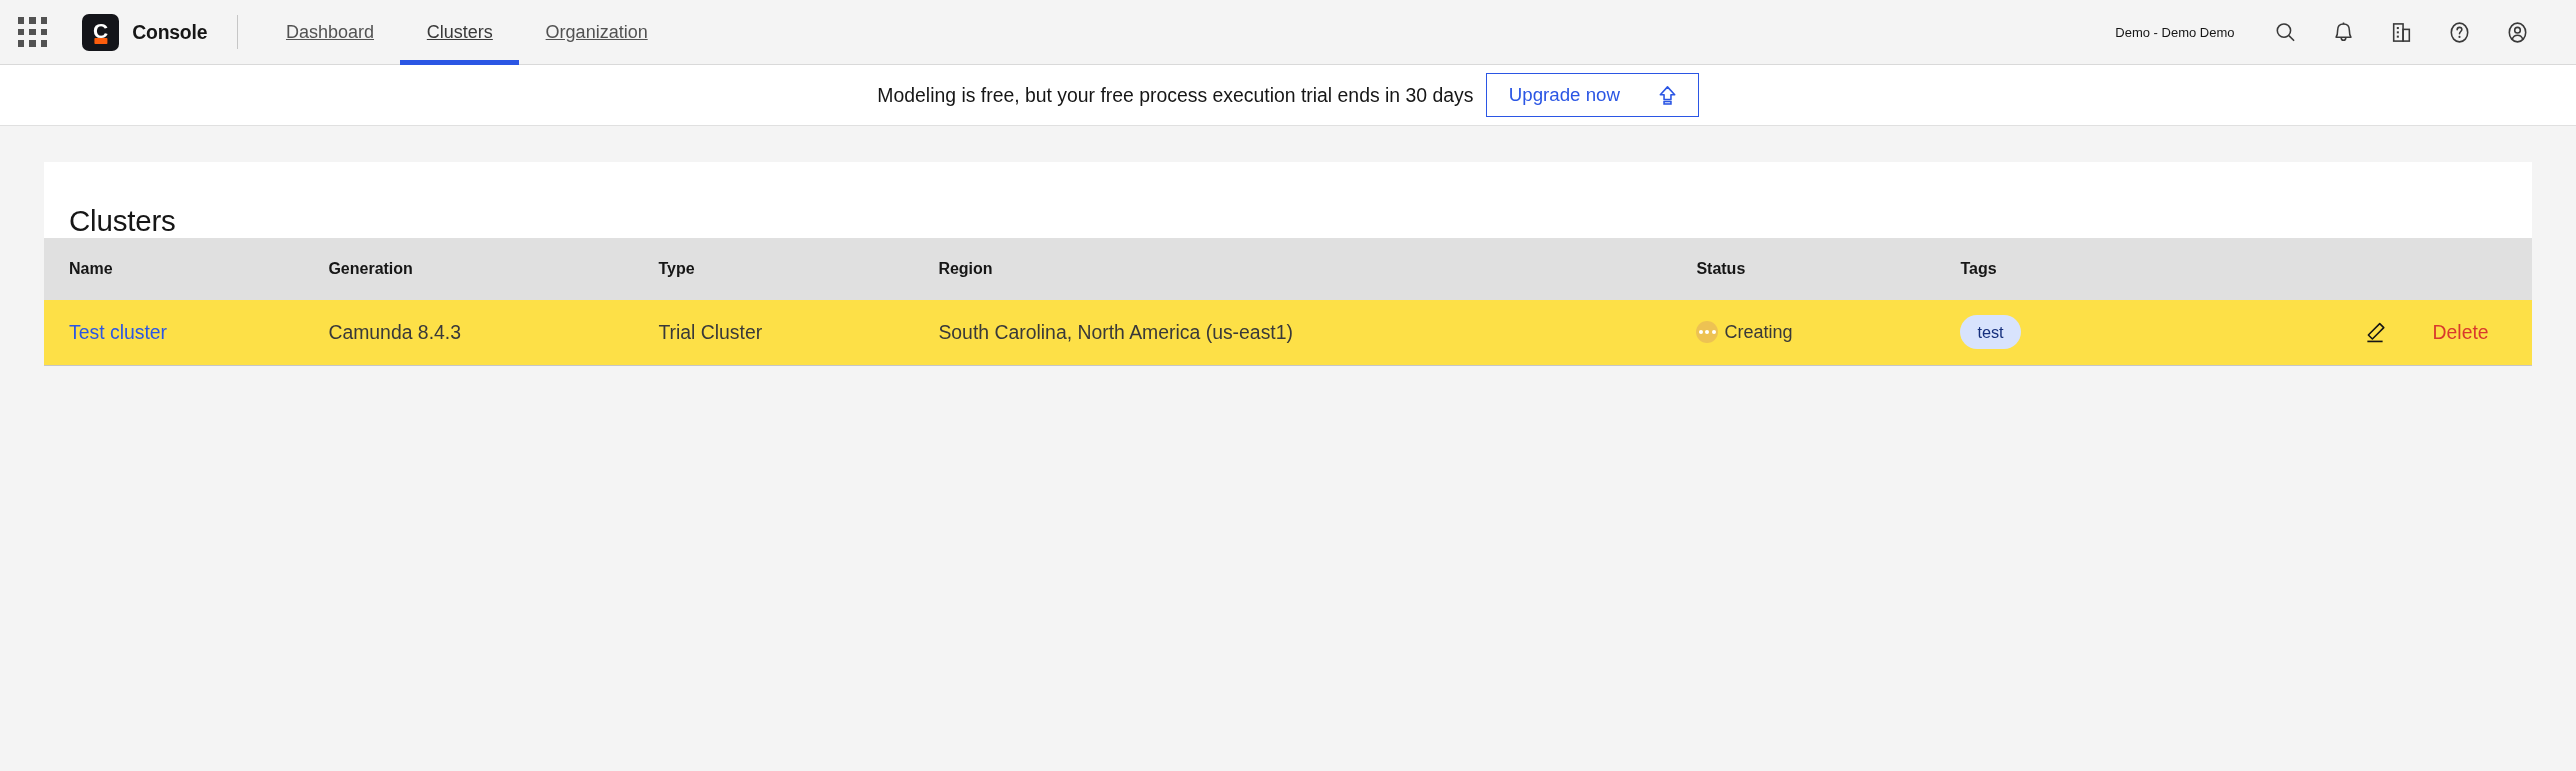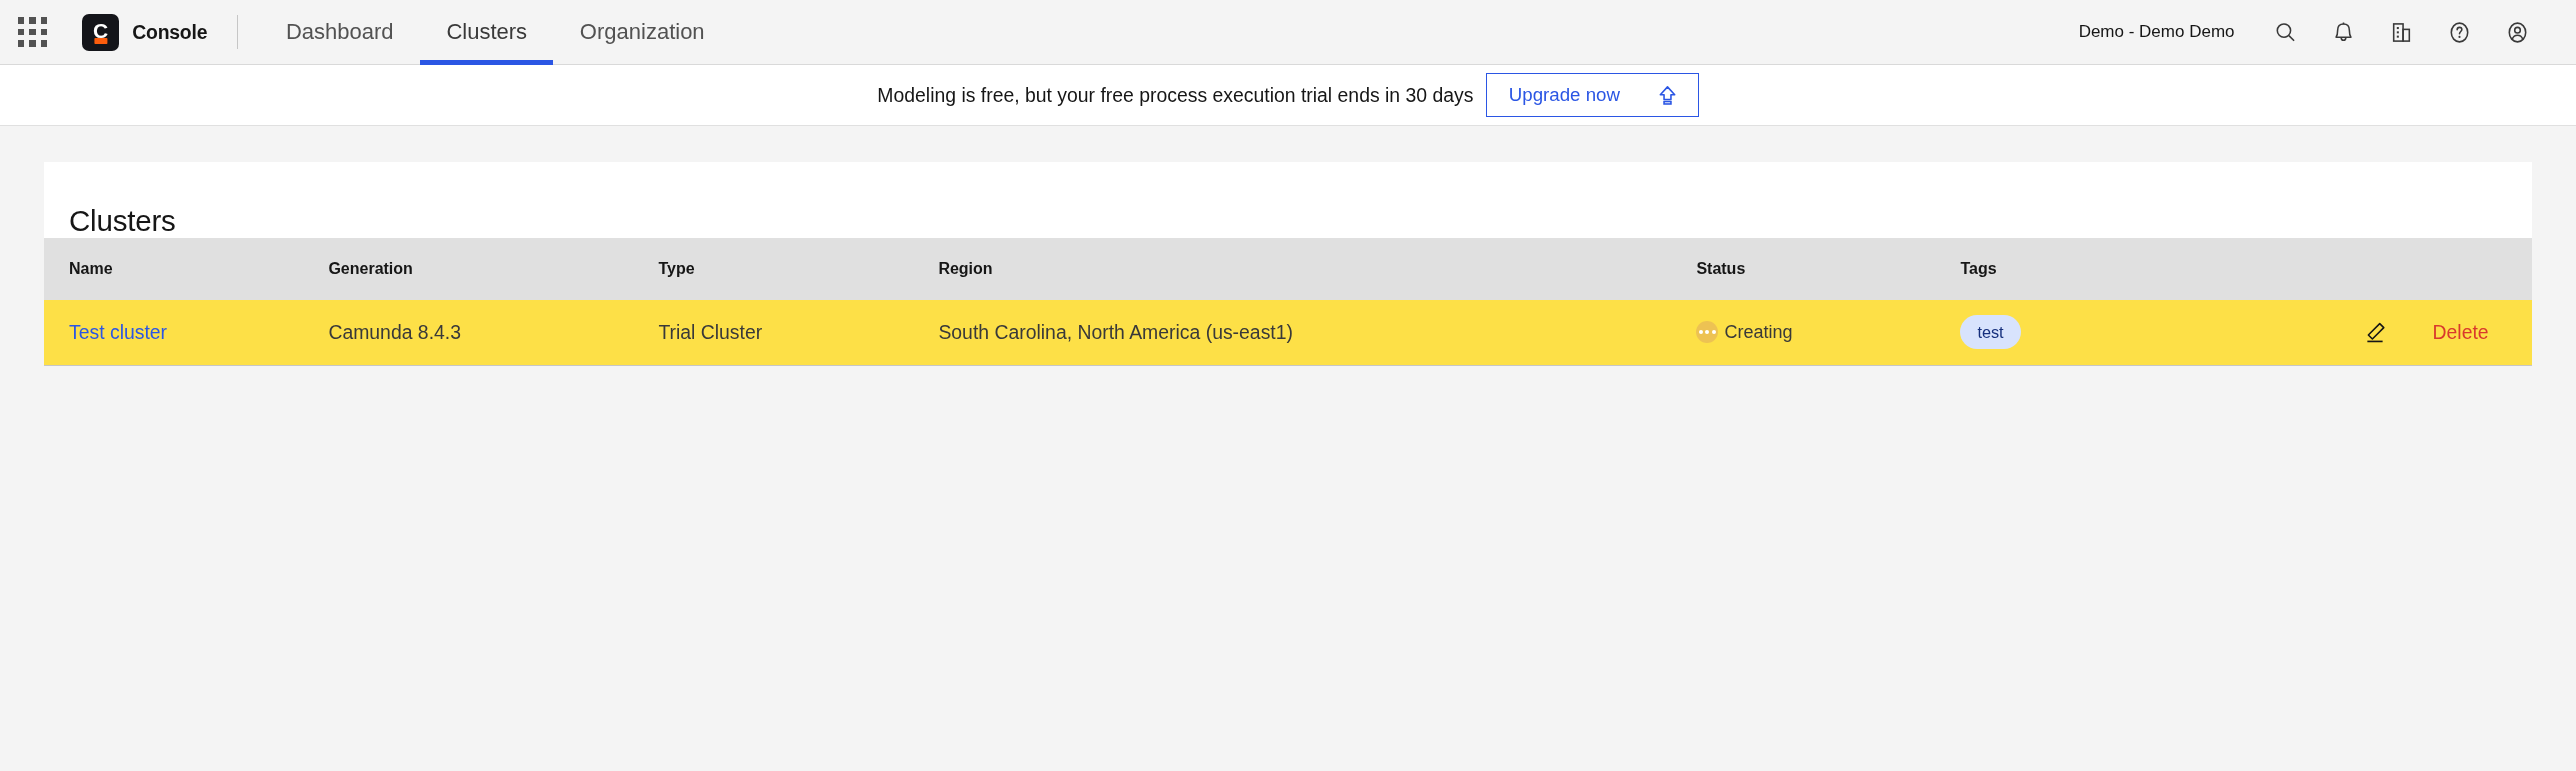--- a/index.html
+++ b/index.html
@@ -96,45 +96,46 @@
   .nav-tabs {
     display: flex;
     align-items: stretch;
     height: 65px;
     margin-left: 22px;
   }
   .nav-tab {
     display: flex;
     align-items: center;
     padding: 0 26.4px;
-    font-size: 22px;
+    font-size: 18px;
     color: #525252;
     cursor: pointer;
     position: relative;
     height: 65px;
     white-space: nowrap;
+    text-decoration: underline;
   }
   .nav-tab.active { color: #393939; }
   .nav-tab.active::after {
     content: "";
     position: absolute;
     left: 0; right: 0; bottom: 0;
     height: 4.7px;
     background: #2b56e4;
   }
 
   .topbar-right {
     margin-left: auto;
     display: flex;
     align-items: center;
     padding-right: 29.5px;
     gap: 0px;
   }
   .org-name {
-    font-size: 17px;
+    font-size: 13px;
     color: #161616;
     margin-right: 22px;
     white-space: nowrap;
     margin-left: 6px;
   }
   .icon-btn {
     width: 58px;
     height: 58px;
     display: flex;
     align-items: center;

